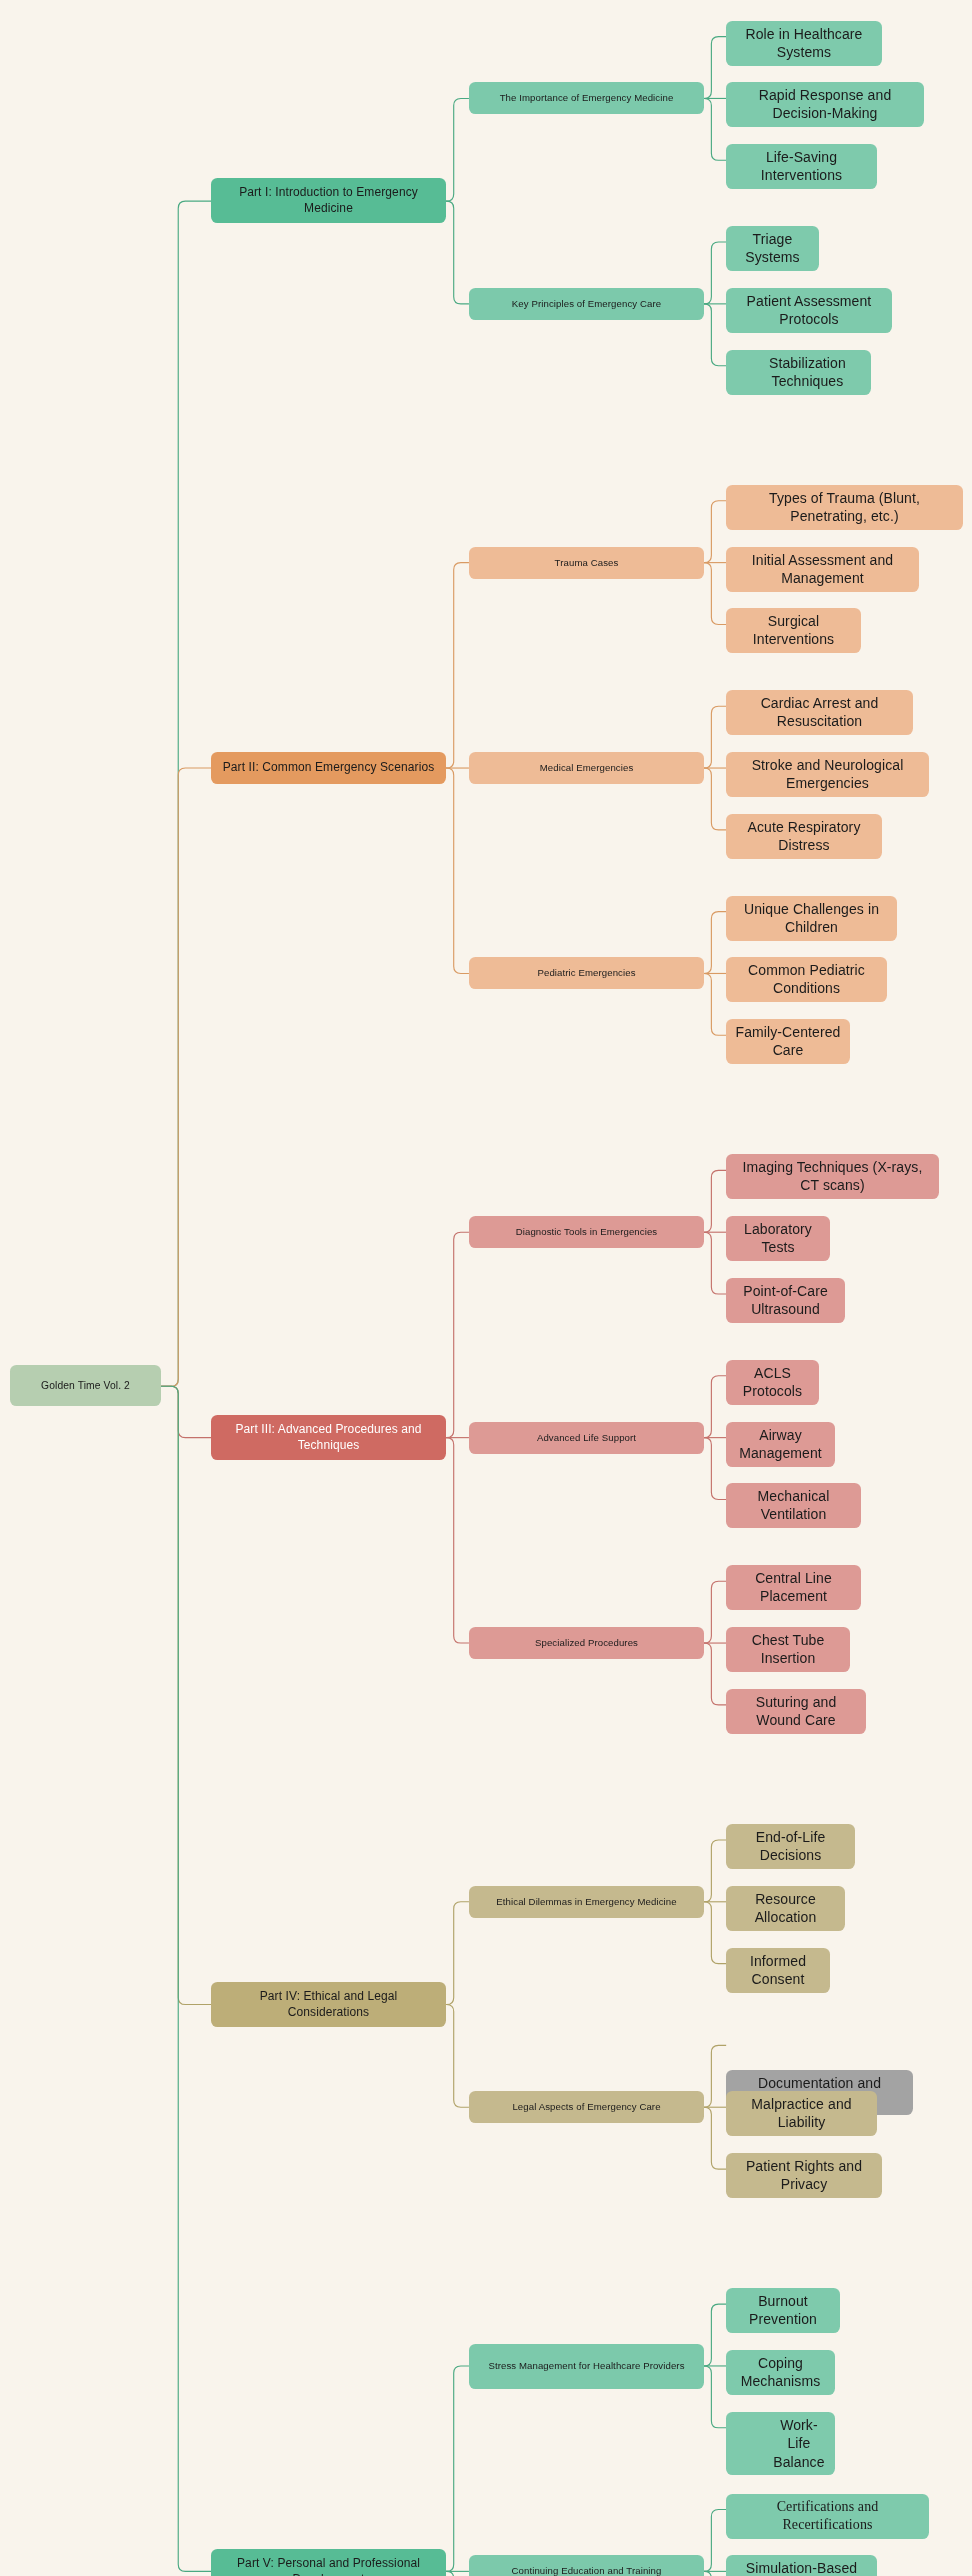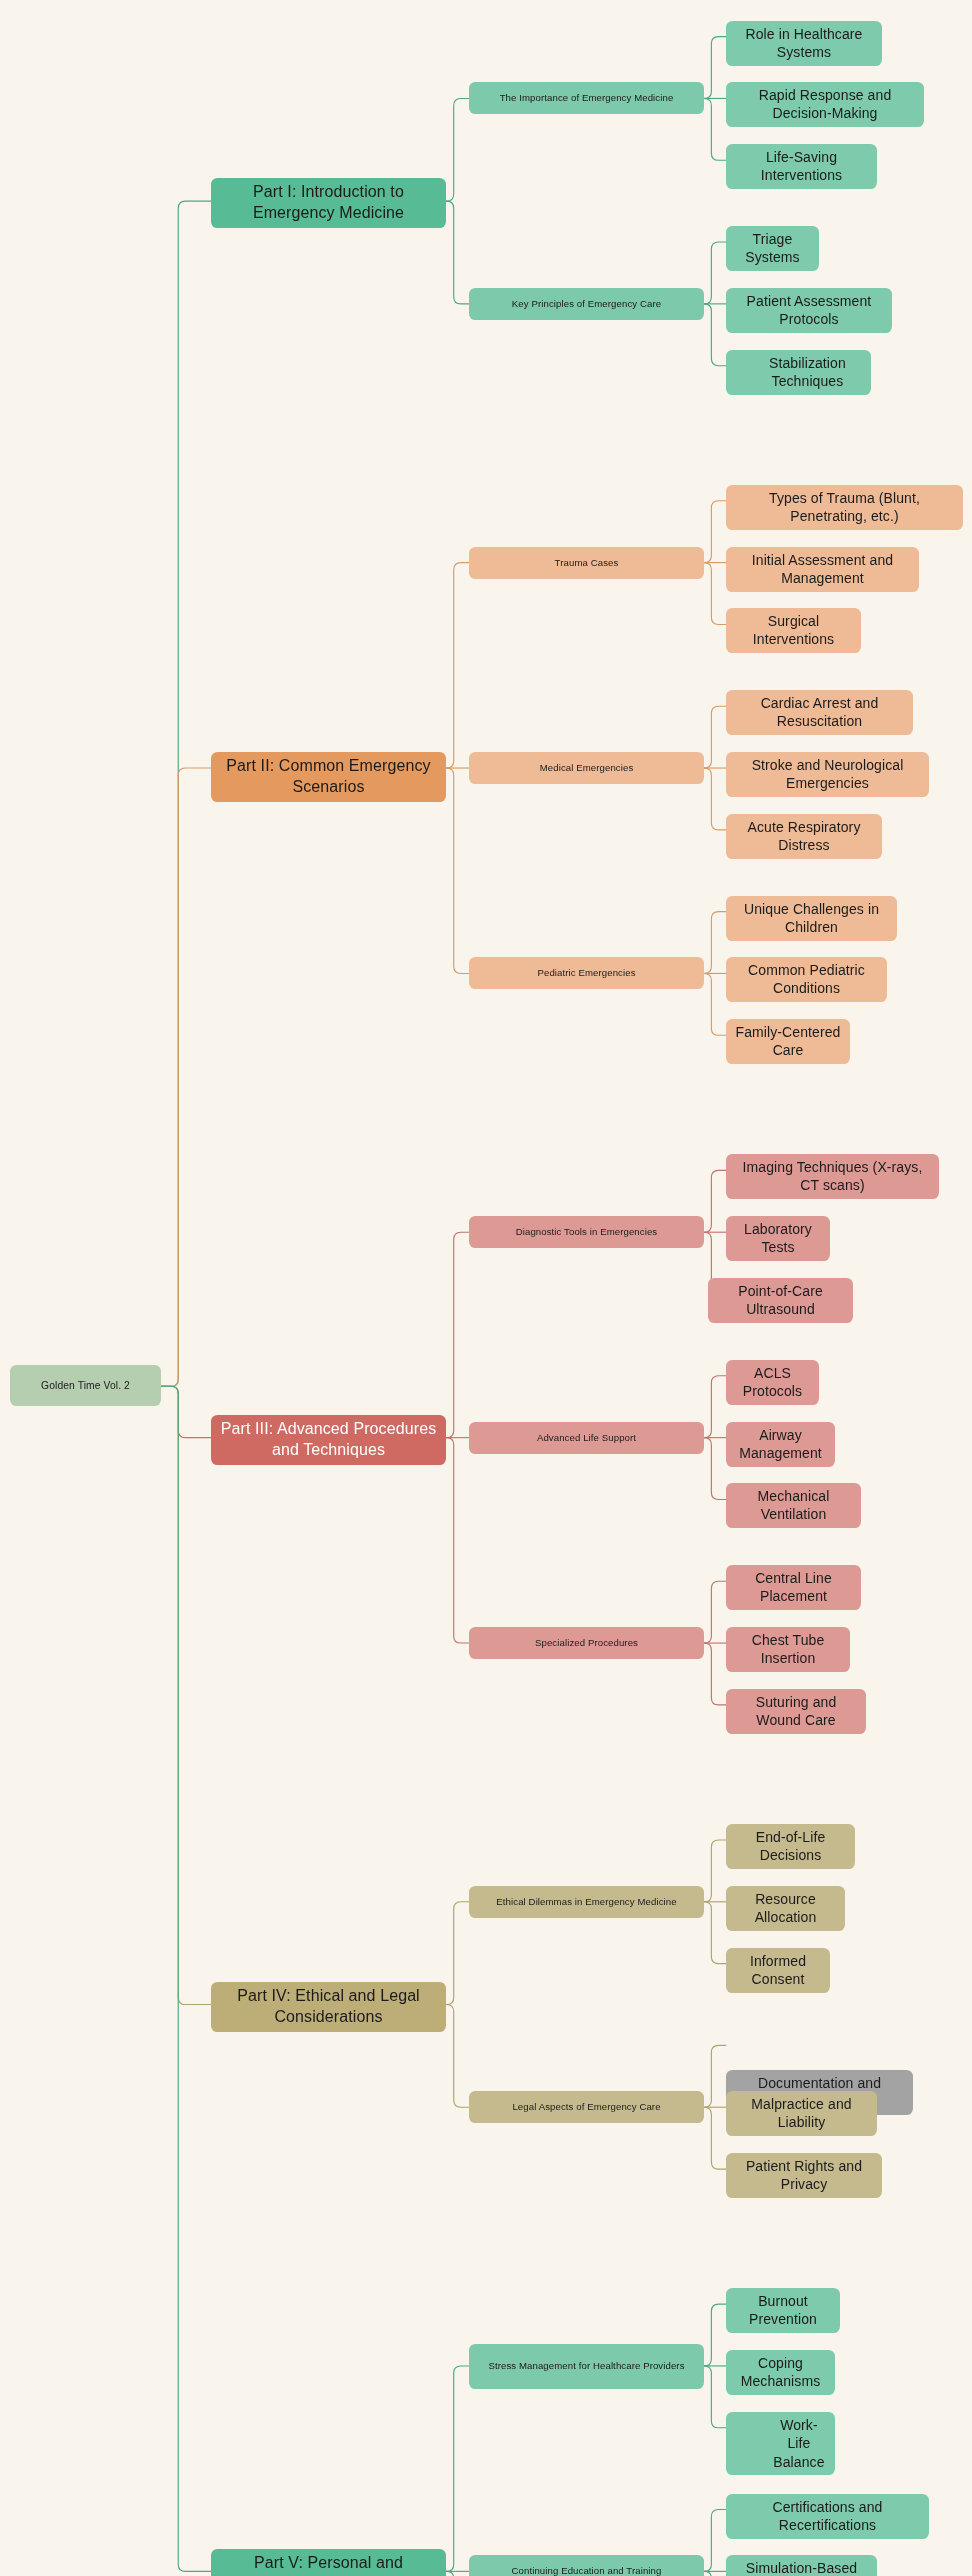--- a/index.html
+++ b/index.html
@@ -18,21 +18,21 @@
     box-sizing:border-box;
     display:flex;align-items:center;justify-content:center;
     text-align:center;
     border-radius:6.4px;
     color:#1b1b1b;
     line-height:1.30;
     padding:4.3px 7.1px;
     letter-spacing:0.1px;
   }
   .root{font-size:10.3px;}
-  .lvl1{font-size:16px;}
+  .lvl1{font-size:12px;}
   .lvl2{font-size:9.6px;}
   .lvl3{font-size:14px;}
   .white-text{color:#ffffff;}
 </style>
 </head>
 <body>
 
 <div id="stage">
   <svg id="links" viewBox="0 0 1368 3624" preserveAspectRatio="none">
       <path d="M 990 138.5 L 991.2 138.5 Q 1001.2 138.5 1001.2 128.5 L 1001.2 61.5 Q 1001.2 51.5 1011.2 51.5 L 1022 51.5" fill="none" stroke="#4aa982" stroke-width="1.6"></path>
@@ -192,21 +192,21 @@
       </div>
       <div class="node lvl3" style="left: 726px; top: 1019px; width: 124px; min-height: 32px; background: rgb(238, 187, 150);">
         <span>Family-Centered Care</span>
       </div>
       <div class="node lvl3" style="left: 726px; top: 1154px; width: 213px; min-height: 32px; background: rgb(221, 154, 149);">
         <span>Imaging Techniques (X-rays, CT scans)</span>
       </div>
       <div class="node lvl3" style="left: 726px; top: 1216px; width: 104px; min-height: 32px; background: rgb(221, 154, 149);">
         <span>Laboratory Tests</span>
       </div>
-      <div class="node lvl3" style="left: 708px; top: 1278px; width: 145px; min-height: 32px; background: rgb(221, 154, 149);">
+      <div class="node lvl3" style="left: 726px; top: 1278px; width: 119px; min-height: 32px; background: rgb(221, 154, 149);">
         <span>Point-of-Care Ultrasound</span>
       </div>
       <div class="node lvl3" style="left: 726px; top: 1360px; width: 93px; min-height: 32px; background: rgb(221, 154, 149);">
         <span>ACLS Protocols</span>
       </div>
       <div class="node lvl3" style="left: 726px; top: 1422px; width: 109px; min-height: 32px; background: rgb(221, 154, 149);">
         <span>Airway Management</span>
       </div>
       <div class="node lvl3" style="left: 726px; top: 1483px; width: 135px; min-height: 32px; background: rgb(221, 154, 149);">
         <span>Mechanical Ventilation</span>
@@ -240,21 +240,21 @@
       </div>
       <div class="node lvl3" style="left: 726px; top: 2288px; width: 114px; min-height: 32px; background: rgb(126, 202, 172);">
         <span>Burnout Prevention</span>
       </div>
       <div class="node lvl3" style="left: 726px; top: 2350px; width: 109px; min-height: 32px; background: rgb(126, 202, 172);">
         <span>Coping Mechanisms</span>
       </div>
       <div class="node lvl3" style="left: 726px; top: 2412px; width: 109px; min-height: 32px; background: rgb(126, 202, 172); padding-left: 44px;">
         <span>Work-Life Balance</span>
       </div>
-      <div class="node lvl3" style="left: 726px; top: 2494px; width: 203px; min-height: 32px; background: rgb(126, 202, 172);">
+      <div class="node lvl3" style="left: 726px; top: 2494px; width: 203px; min-height: 32px; background: rgb(126, 202, 172); font-family: Liberation Serif, serif;">
         <span>Certifications and Recertifications</span>
       </div>
       <div class="node lvl3" style="left: 726px; top: 2555px; width: 151px; min-height: 32px; background: rgb(126, 202, 172);">
         <span>Simulation-Based Learning</span>
       </div>
     </div>
 </div>
 
 
 </body></html>

